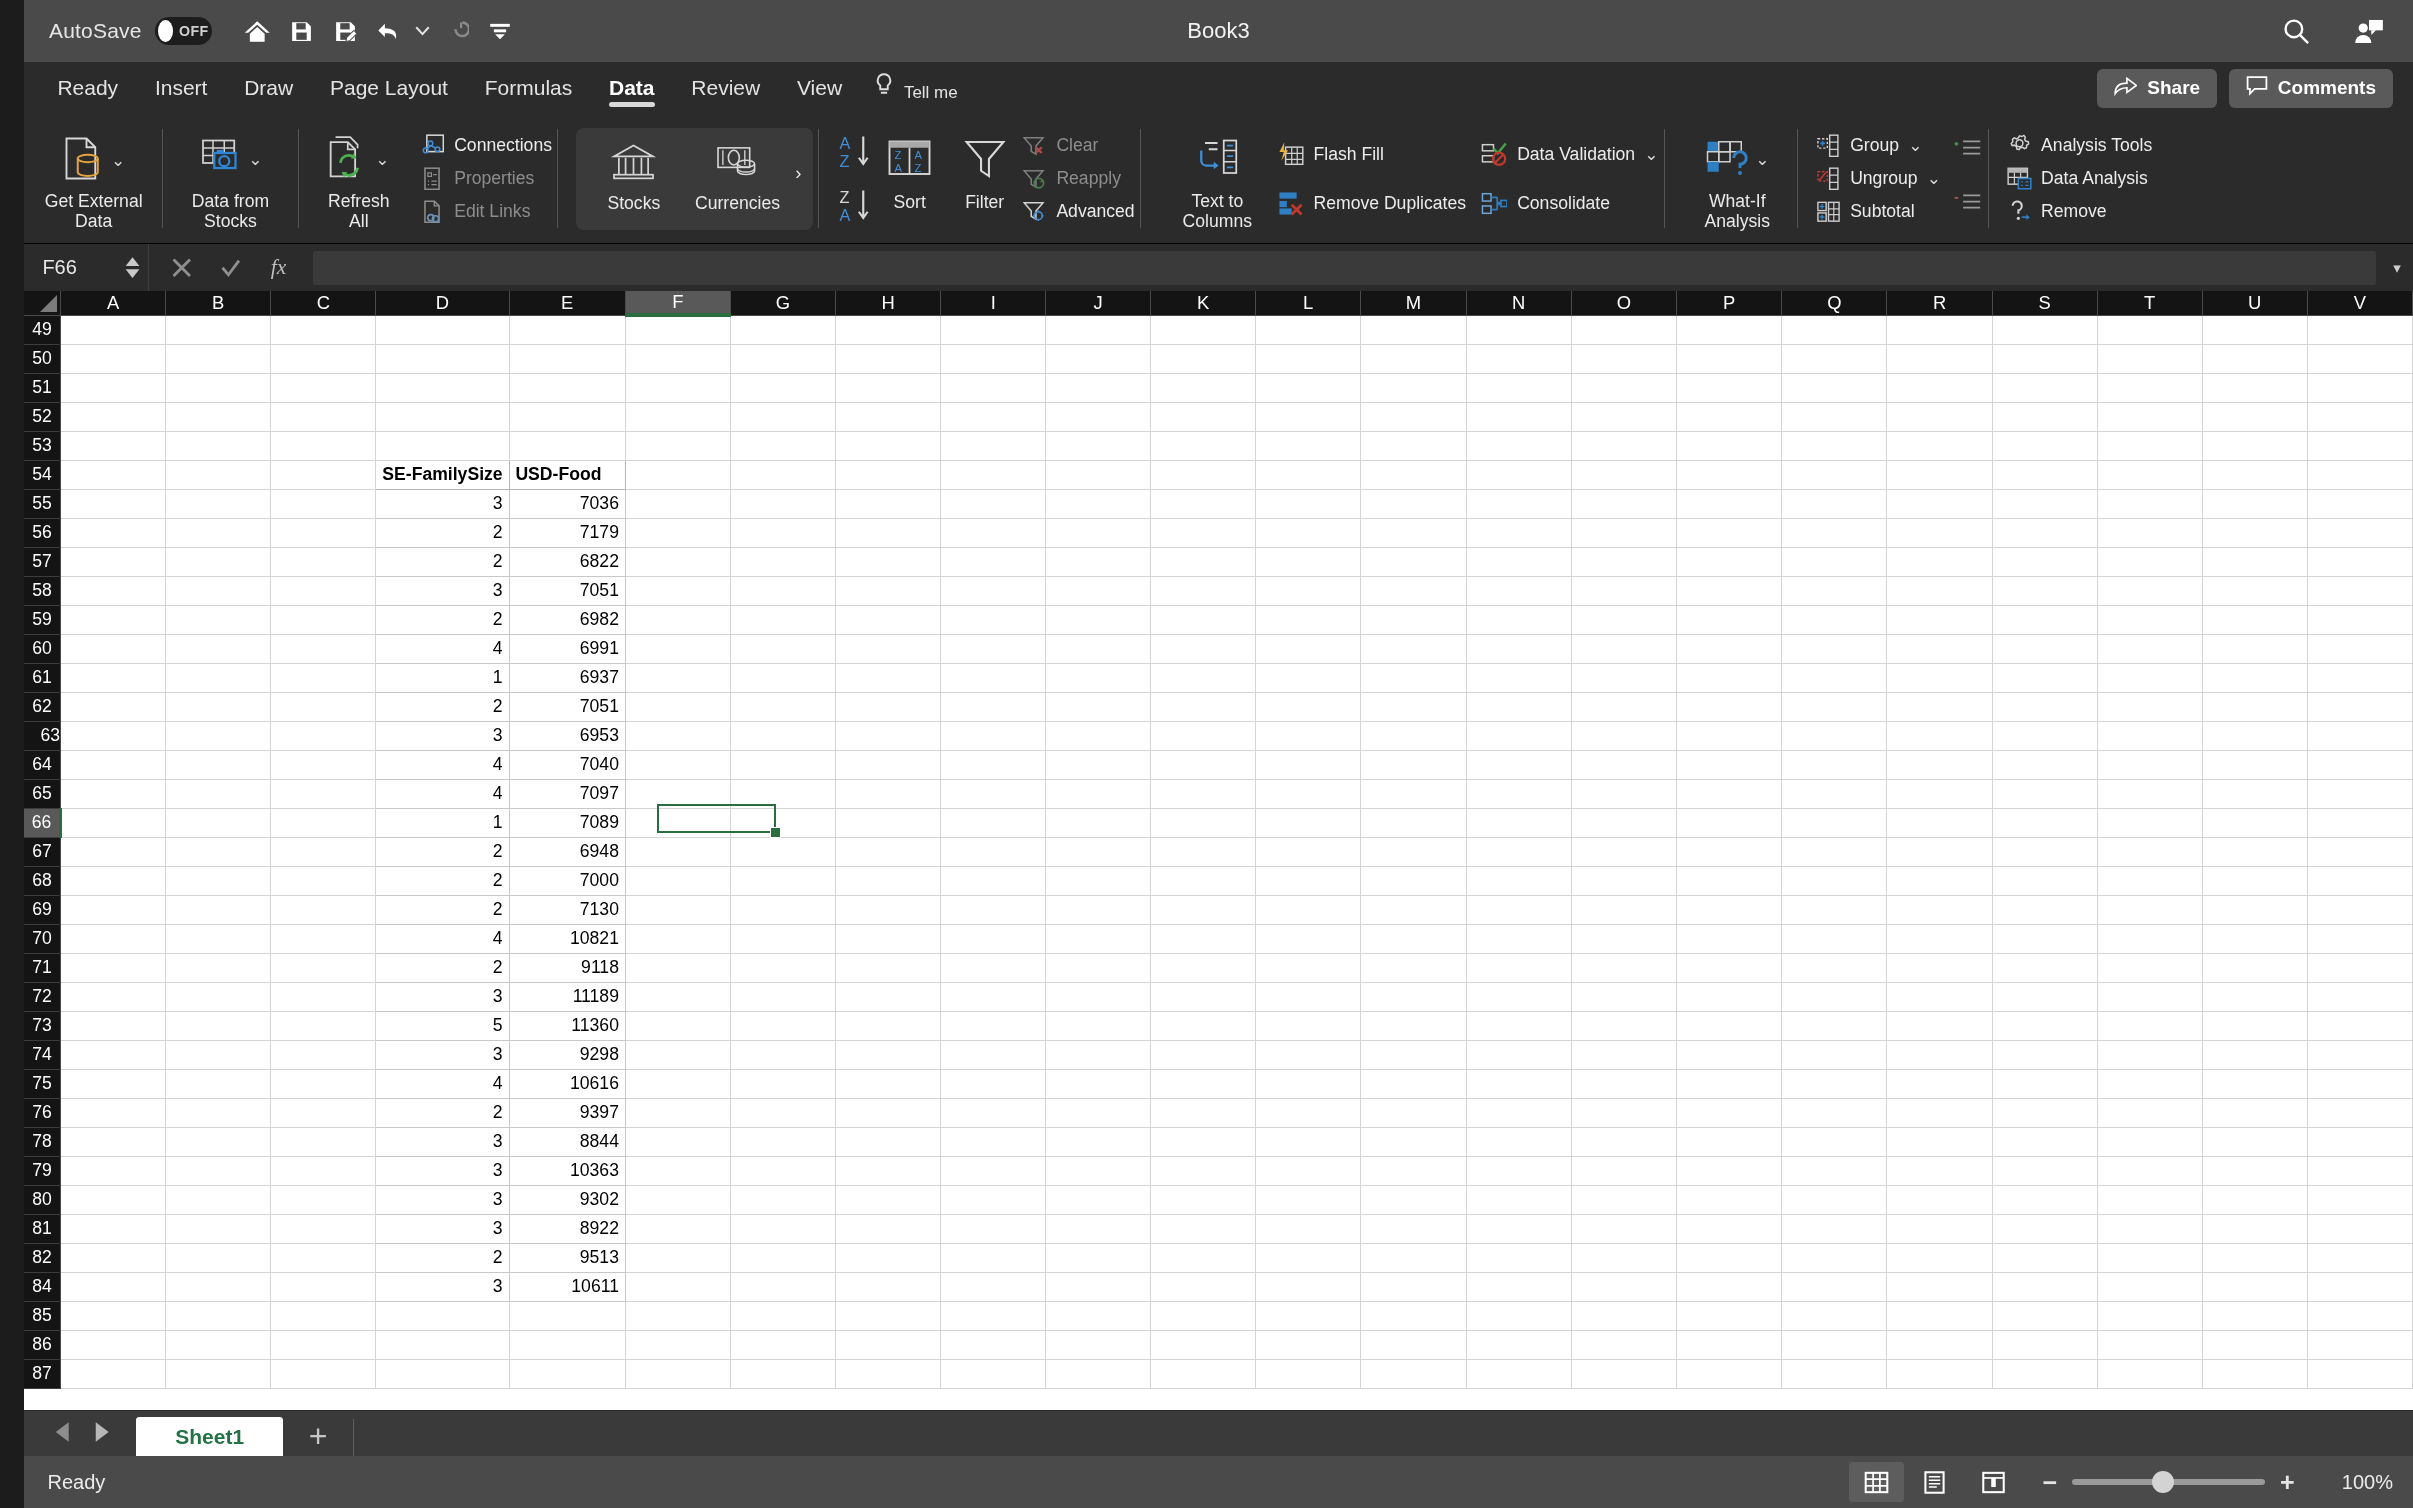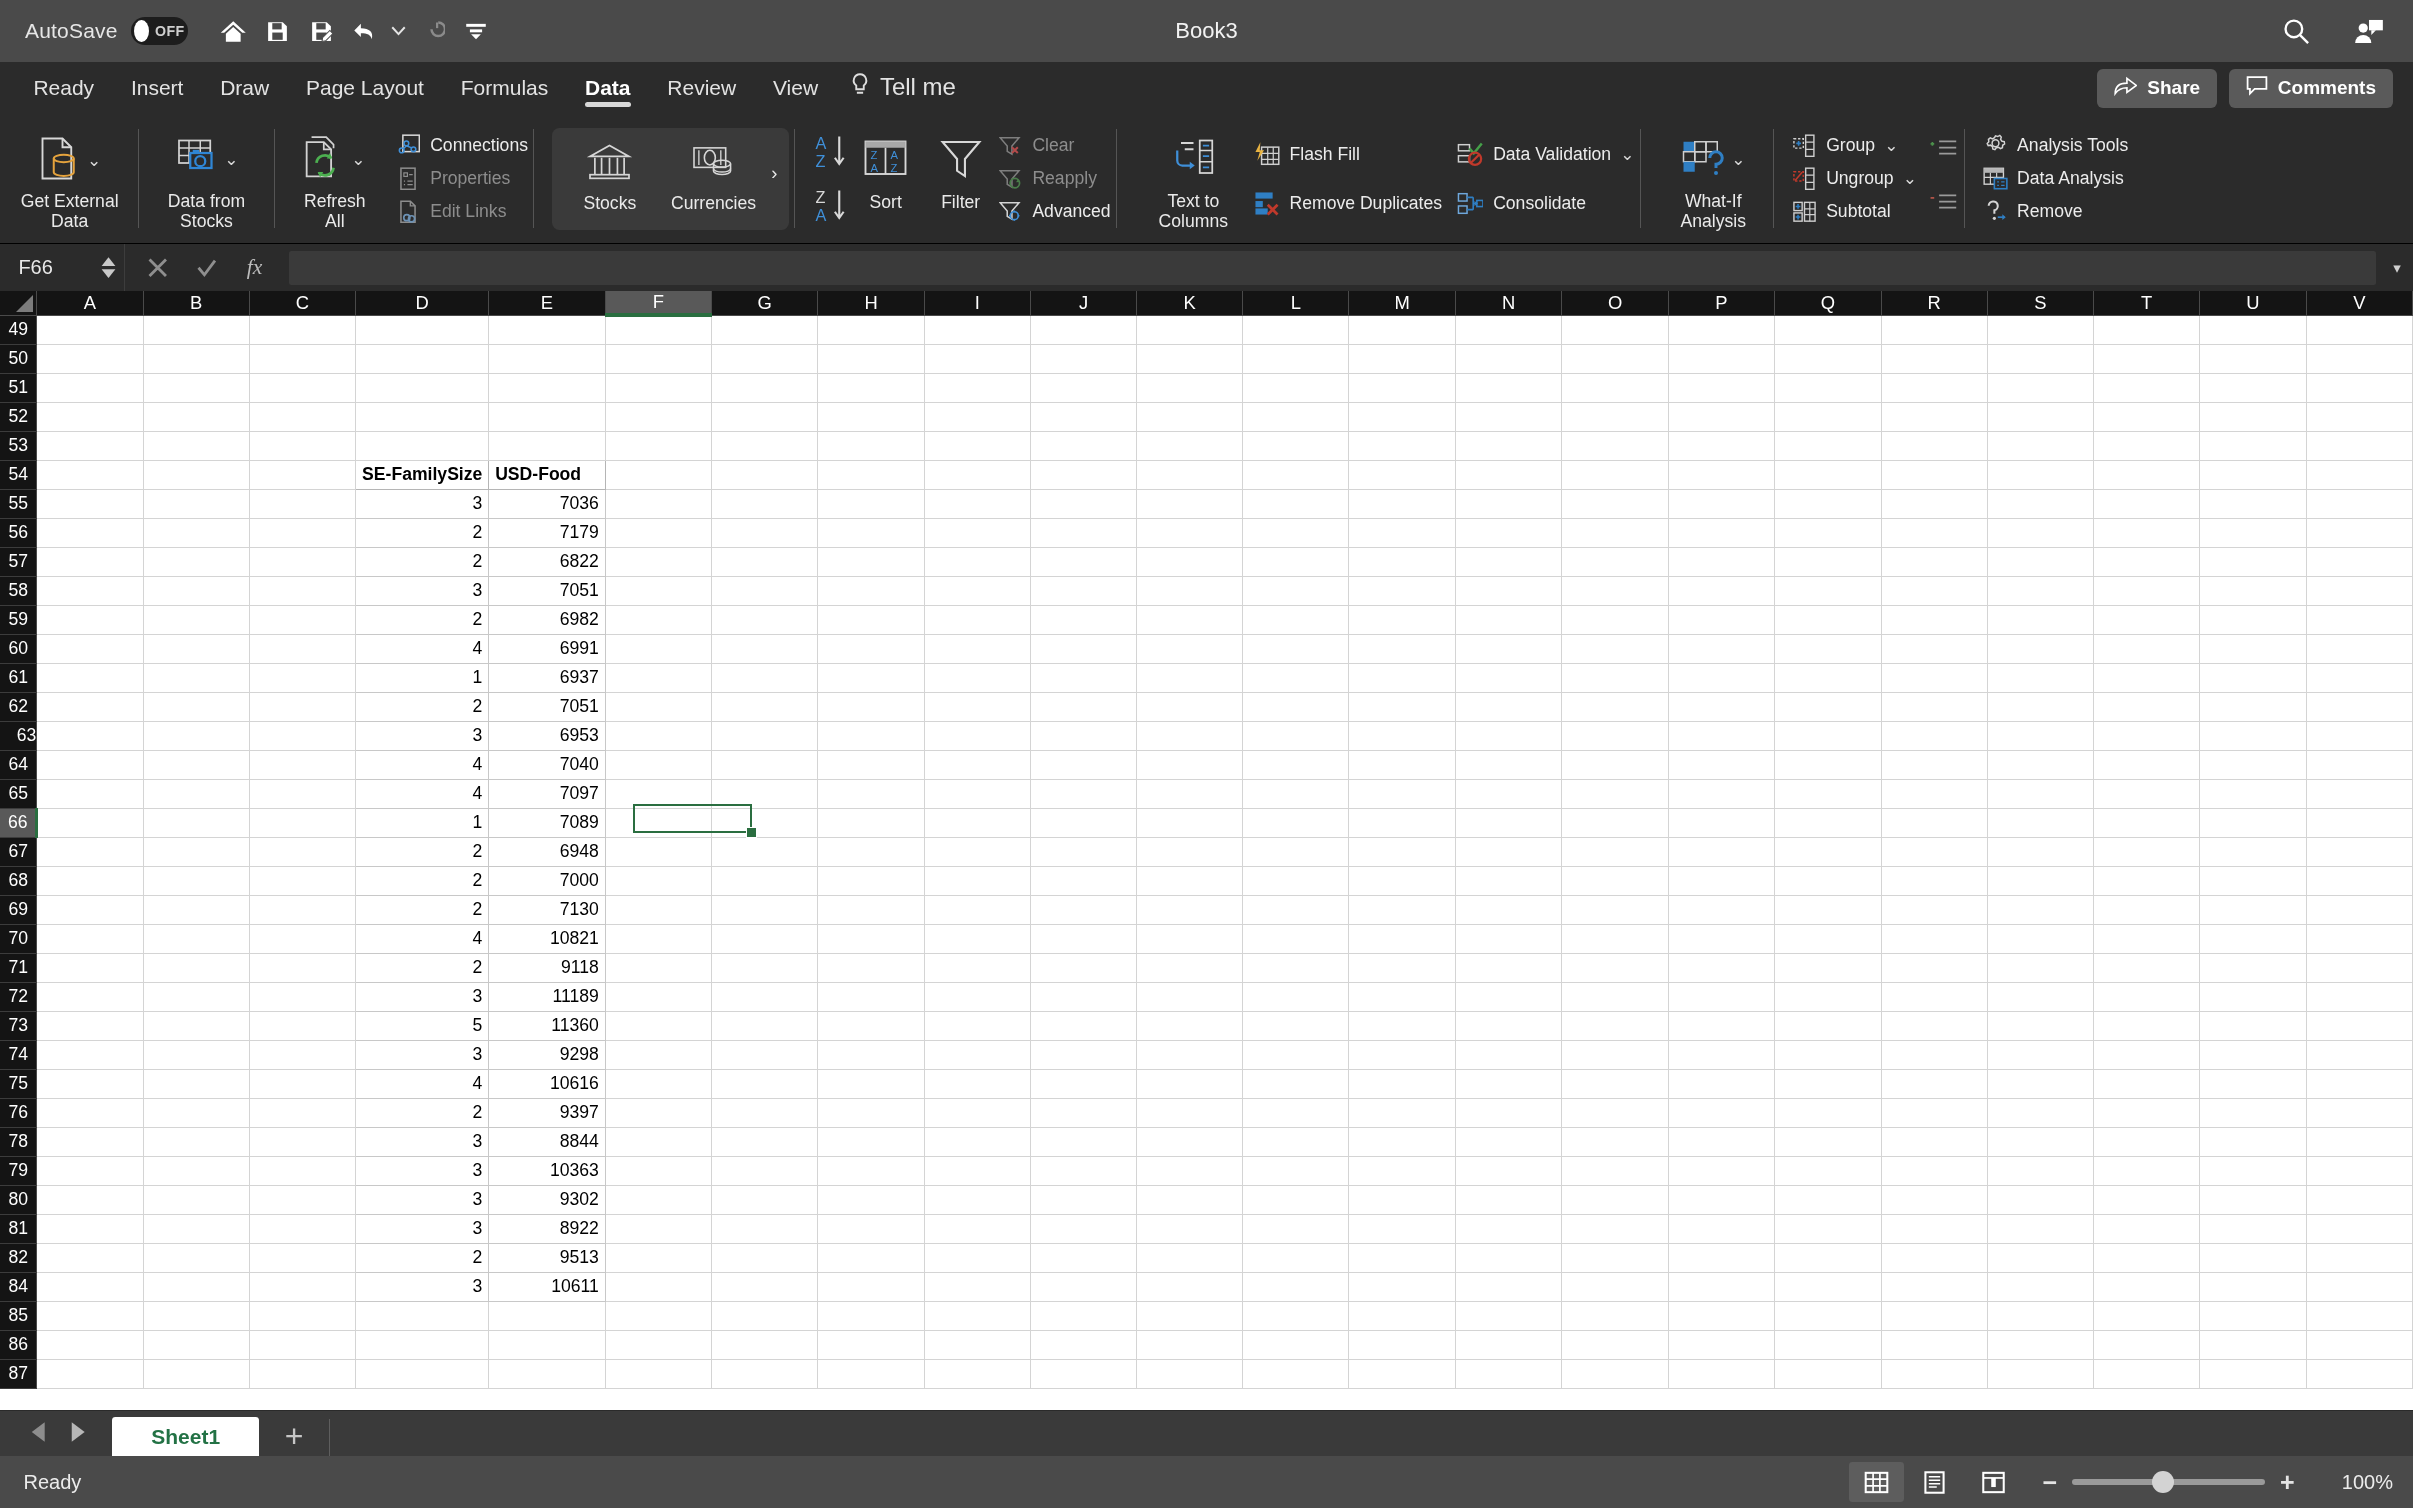--- a/index.html
+++ b/index.html
@@ -1,21 +1,21 @@
 <!DOCTYPE html>
 <html style="font-size:13.4px"><head>
 <meta charset="utf-8">
 <style>
   * { box-sizing: border-box; margin: 0; padding: 0; }
   html, body {
     width: 2413px; height: 1508px;
     font-family: "Liberation Sans", sans-serif;
     background: #1c1c1c; overflow: hidden;
   }
-  #app { width: 2413px; height: 1508px; display: flex; flex-direction: column; position: relative; }
+  #app { width: 2413px; height: 1508px; display: flex; flex-direction: column; position: relative; padding-left: 24px; }
 
   
   .titlebar {
     height: 62px; background: #4a4a4a; display: flex; align-items: center;
     position: relative; flex: 0 0 62px;
   }
   .qat { display: flex; align-items: center; gap: 0; padding-left: 25px; }
   .autosave-label { color: #e6e6e6; font-size: 21px; margin-right: 13.4px; letter-spacing:0.2px;}
   .toggle {
     width: 57px; height: 28.5px; border-radius: 14.2px; background: #1d1d1d;
@@ -38,21 +38,21 @@
   }
   .tab {
     color: #e3e3e3; font-size: 21px; padding: 0 18.4px; height: 52px;
     display: flex; align-items: center; position: relative;
   }
   .tab.active { font-weight: bold; color: #ffffff; }
   .tab.active::after {
     content: ""; position: absolute; left: 18.4px; right: 18.4px; bottom: 7.5px;
     height: 4.2px; background: #d8d8d8; border-radius: 2.5px;
   }
-  .tellme { display: flex; align-items: flex-start; gap: 10px; color: #e3e3e3; font-size: 24px; padding-left: 13.4px;}
+  .tellme { display: flex; align-items: flex-end; gap: 10px; color: #e3e3e3; font-size: 17px; padding-left: 13.4px;}
   .tab-right { position: absolute; right: 20px; display: flex; gap: 11.7px; }
   .pillbtn {
     background: #5a5a5a; border-radius: 5.9px; height: 39px; padding: 0 17px;
     display: flex; align-items: center; gap: 10px; color: #fff; font-size: 19px; font-weight: bold;
   }
 
   
   .ribbon {
     height: 130px; background: #2b2b2b; display: flex; align-items: stretch;
     flex: 0 0 130px; border-bottom: 1.7px solid #000;

